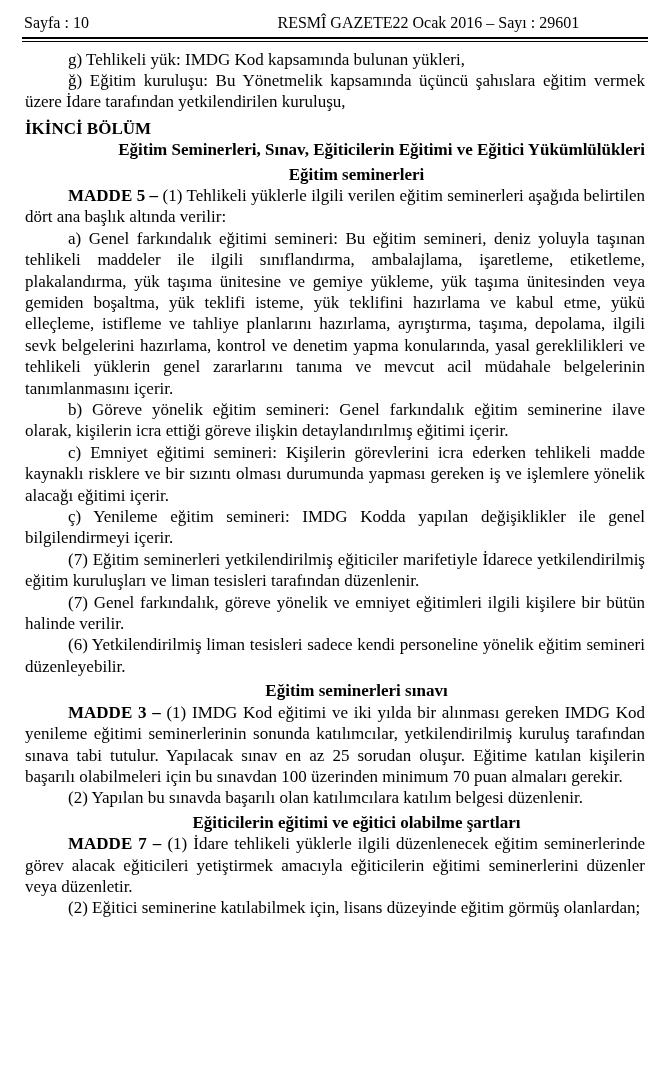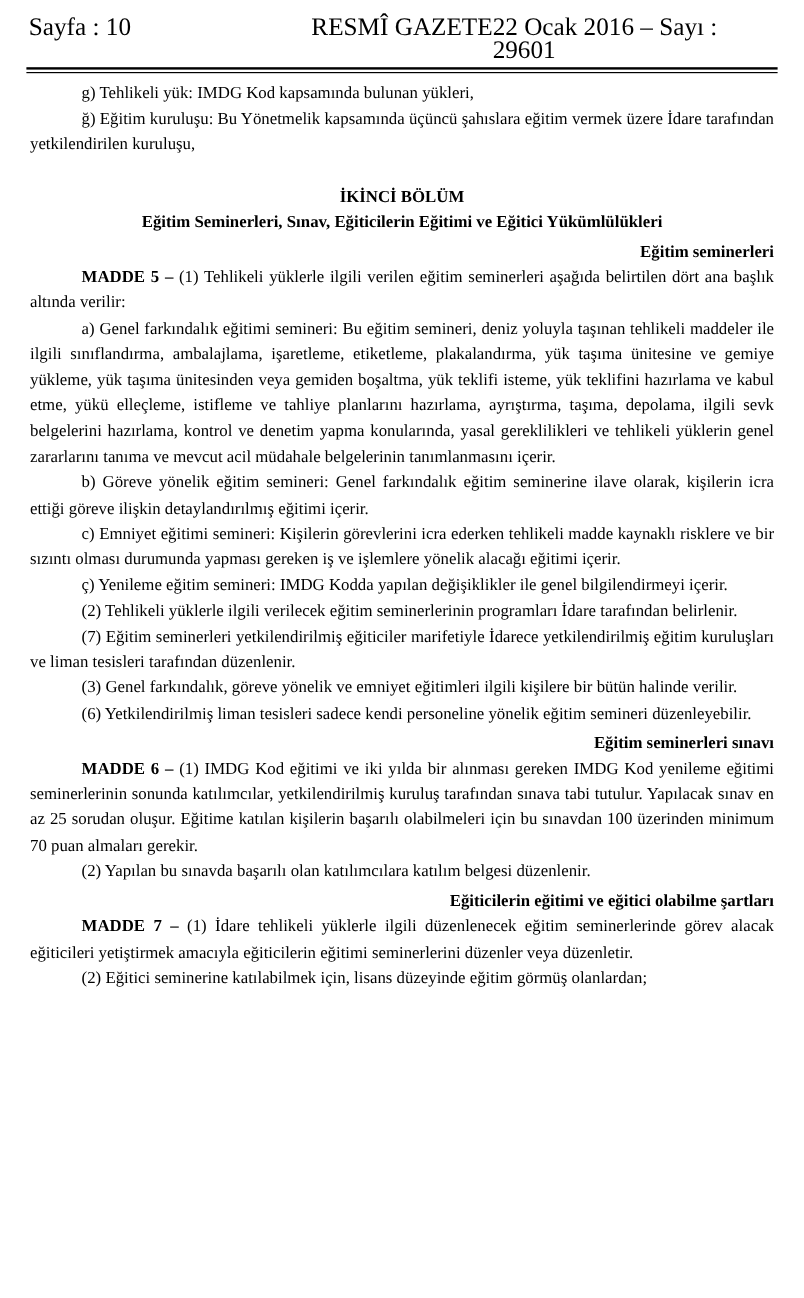--- a/index.html
+++ b/index.html
@@ -14,62 +14,62 @@
     background: #ffffff;
     color: #000000;
     font-family: "Liberation Serif", "DejaVu Serif", serif;
     overflow: hidden;
     box-sizing: border-box;
   }
   .page-header {
     display: flex;
     align-items: baseline;
     padding: 13px 24px 0 24px;
-    font-size: 21px;
+    font-size: 16px;
     line-height: 19px;
   }
   .page-header .left   { flex: 1 1 0; text-align: left; }
   .page-header .center { flex: 0 0 auto; text-align: center; }
   .page-header .right  { flex: 1 1 0; text-align: left; }
   .header-divider {
     margin: 5px 22px 0 22px;
   }
   .divider-line-thick {
     height: 0;
     border-top: 2.5px solid #000000;
     margin-bottom: 1.5px;
   }
   .divider-line-thin {
     height: 0;
     border-top: 1.5px solid #000000;
   }
   .document-body {
     padding: 7px 25px 0 25px;
-    font-size: 14px;
+    font-size: 17px;
     line-height: 21.4px;
   }
   .para {
     margin: 0;
     text-align: justify;
     text-indent: 43px;
   }
   .para.chapter-heading {
-    text-align: center;
+    text-align: left;
     text-indent: 0;
     font-weight: bold;
-    margin-top: 22px;
+    margin-top: 5px;
   }
   .para.chapter-subheading {
-    text-align: center;
+    text-align: right;
     text-indent: 0;
     font-weight: bold;
   }
   .para.section-heading {
     font-weight: bold;
-    text-align: right;
+    text-align: center;
     margin-top: 3px;
   }
   .para b { font-weight: bold; }
 </style>
 </head>
 <body>
 
 <div class="page">
 
   <div class="page-header">
@@ -87,25 +87,24 @@
       <p class="para body">g) Tehlikeli yük: IMDG Kod kapsamında bulunan yükleri,</p>
       <p class="para body">ğ) Eğitim kuruluşu: Bu Yönetmelik kapsamında üçüncü şahıslara eğitim vermek üzere İdare tarafından yetkilendirilen kuruluşu,</p>
       <p class="para chapter-heading">İKİNCİ BÖLÜM</p>
       <p class="para chapter-subheading">Eğitim Seminerleri, Sınav, Eğiticilerin Eğitimi ve Eğitici Yükümlülükleri</p>
       <p class="para section-heading">Eğitim seminerleri</p>
       <p class="para body"><b>MADDE 5 – </b>(1) Tehlikeli yüklerle ilgili verilen eğitim seminerleri aşağıda belirtilen dört ana başlık altında verilir:</p>
       <p class="para body">a) Genel farkındalık eğitimi semineri: Bu eğitim semineri, deniz yoluyla taşınan tehlikeli maddeler ile ilgili sınıflandırma, ambalajlama, işaretleme, etiketleme, plakalandırma, yük taşıma ünitesine ve gemiye yükleme, yük taşıma ünitesinden veya gemiden boşaltma, yük teklifi isteme, yük teklifini hazırlama ve kabul etme, yükü elleçleme, istifleme ve tahliye planlarını hazırlama, ayrıştırma, taşıma, depolama, ilgili sevk belgelerini hazırlama, kontrol ve denetim yapma konularında, yasal gereklilikleri ve tehlikeli yüklerin genel zararlarını tanıma ve mevcut acil müdahale belgelerinin tanımlanmasını içerir.</p>
       <p class="para body">b) Göreve yönelik eğitim semineri: Genel farkındalık eğitim seminerine ilave olarak, kişilerin icra ettiği göreve ilişkin detaylandırılmış eğitimi içerir.</p>
       <p class="para body">c) Emniyet eğitimi semineri: Kişilerin görevlerini icra ederken tehlikeli madde kaynaklı risklere ve bir sızıntı olması durumunda yapması gereken iş ve işlemlere yönelik alacağı eğitimi içerir.</p>
       <p class="para body">ç) Yenileme eğitim semineri: IMDG Kodda yapılan değişiklikler ile genel bilgilendirmeyi içerir.</p>
-      <p class="para body">(2) Tehlikeli yüklerle ilgili verilecek eğitim seminerlerinin programları İdare tarafından belirlenir.</p>
       <p class="para body">(7) Eğitim seminerleri yetkilendirilmiş eğiticiler marifetiyle İdarece yetkilendirilmiş eğitim kuruluşları ve liman tesisleri tarafından düzenlenir.</p>
-      <p class="para body">(3) Genel farkındalık, göreve yönelik ve emniyet eğitimleri ilgili kişilere bir bütün halinde verilir.</p>
+      <p class="para body">(7) Genel farkındalık, göreve yönelik ve emniyet eğitimleri ilgili kişilere bir bütün halinde verilir.</p>
       <p class="para body">(6) Yetkilendirilmiş liman tesisleri sadece kendi personeline yönelik eğitim semineri düzenleyebilir.</p>
       <p class="para section-heading">Eğitim seminerleri sınavı</p>
-      <p class="para body"><b>MADDE 6 – </b>(1) IMDG Kod eğitimi ve iki yılda bir alınması gereken IMDG Kod yenileme eğitimi seminerlerinin sonunda katılımcılar, yetkilendirilmiş kuruluş tarafından sınava tabi tutulur. Yapılacak sınav en az 25 sorudan oluşur. Eğitime katılan kişilerin başarılı olabilmeleri için bu sınavdan 100 üzerinden minimum 70 puan almaları gerekir.</p>
+      <p class="para body"><b>MADDE 3 – </b>(1) IMDG Kod eğitimi ve iki yılda bir alınması gereken IMDG Kod yenileme eğitimi seminerlerinin sonunda katılımcılar, yetkilendirilmiş kuruluş tarafından sınava tabi tutulur. Yapılacak sınav en az 25 sorudan oluşur. Eğitime katılan kişilerin başarılı olabilmeleri için bu sınavdan 100 üzerinden minimum 70 puan almaları gerekir.</p>
       <p class="para body">(2) Yapılan bu sınavda başarılı olan katılımcılara katılım belgesi düzenlenir.</p>
       <p class="para section-heading">Eğiticilerin eğitimi ve eğitici olabilme şartları</p>
       <p class="para body"><b>MADDE 7 – </b>(1) İdare tehlikeli yüklerle ilgili düzenlenecek eğitim seminerlerinde görev alacak eğiticileri yetiştirmek amacıyla eğiticilerin eğitimi seminerlerini düzenler veya düzenletir.</p>
       <p class="para body">(2) Eğitici seminerine katılabilmek için, lisans düzeyinde eğitim görmüş olanlardan;</p>
     </div>
 
 </div>
 
 </body></html>

